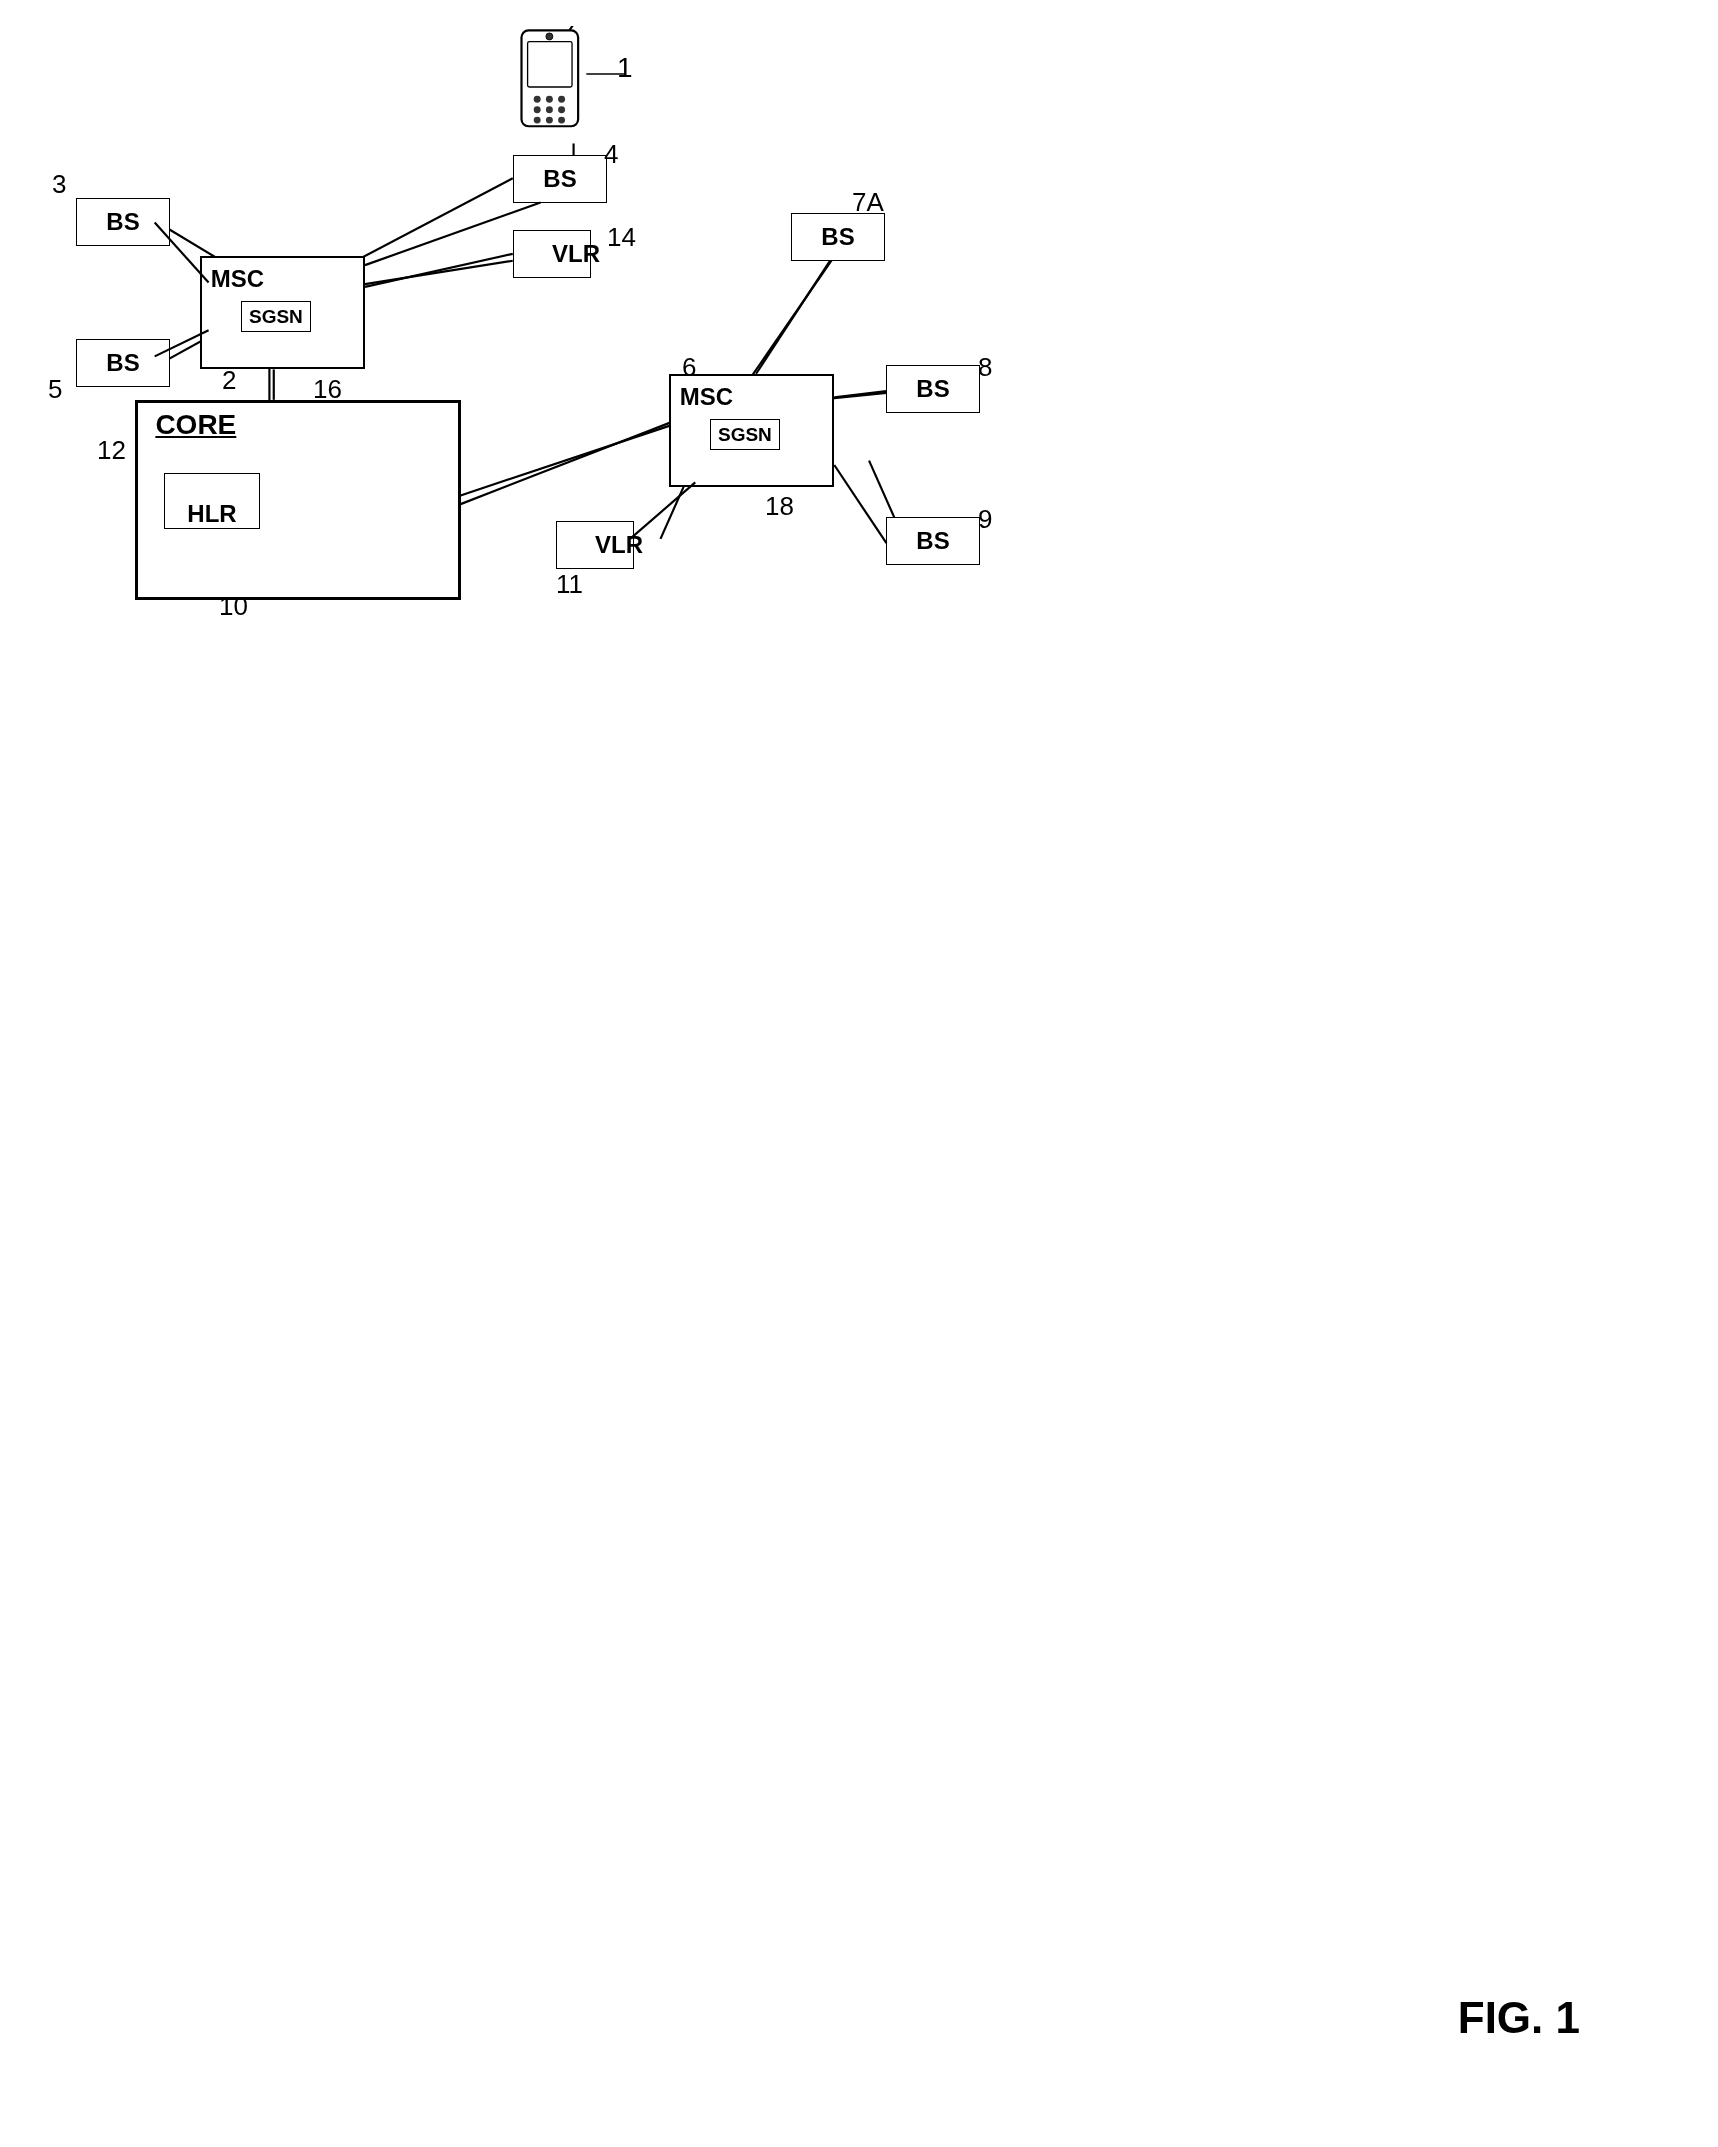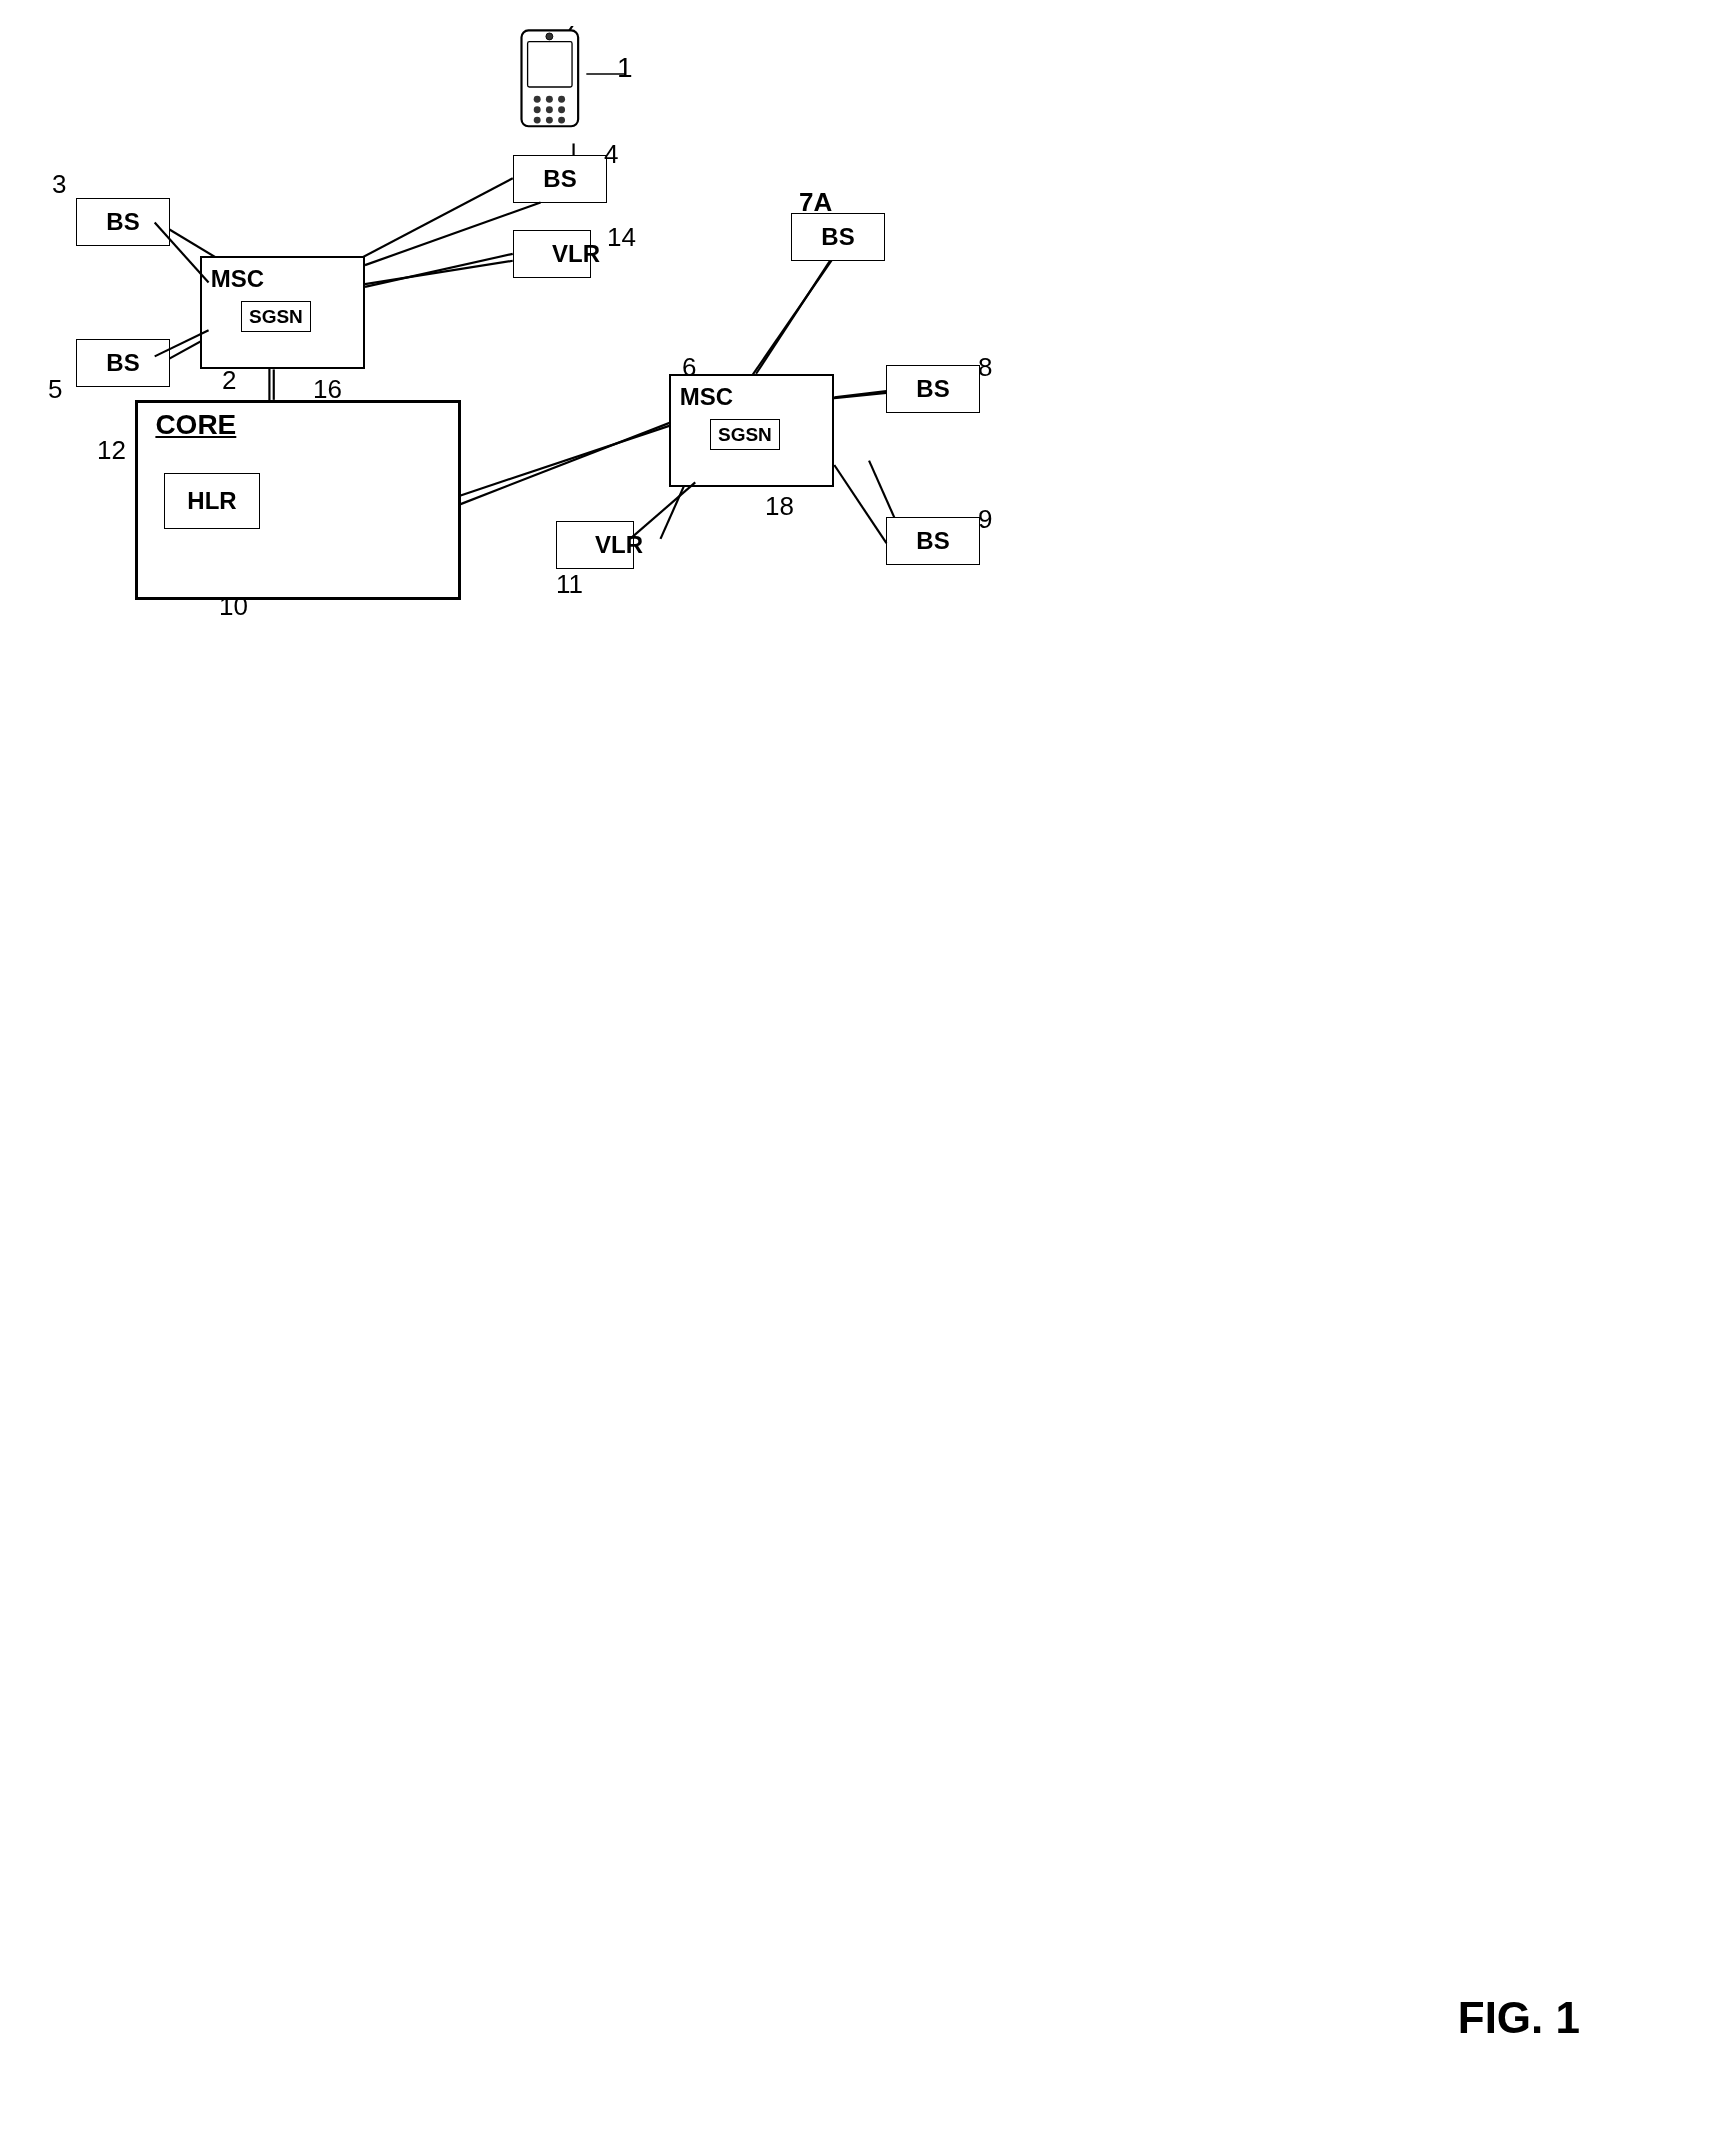--- a/index.html
+++ b/index.html
@@ -27,21 +27,21 @@
       background: #fff;
       display: flex;
       align-items: center;
       justify-content: center;
       font-size: 24px;
       font-weight: bold;
     }
 
     .box-bs { width: 94px; height: 48px; }
     .box-vlr { width: 78px; height: 48px; padding-left: 48px; }
-    .box-hlr { width: 96px; height: 56px; }
+    .box-hlr { width: 96px; height: 56px; align-items: flex-end; }
     .box-core {
       position: absolute;
       border: 3.5px solid #000;
       background: #fff;
     }
 
     
     .label {
       position: absolute;
       font-size: 26px;
@@ -166,21 +166,21 @@
     <div class="box box-hlr" style="position:absolute; top:70px; left:26px;">
       <span>HLR</span>
     </div>
   </div>
   <div class="label" style="top:435px; left:97px;">12</div>
   <div class="label" style="top:591px; left:196px;margin-left:23px;">10</div>
 
   <div class="box box-bs" style="top:213px; left:791px;">
     <span>BS</span>
   </div>
-  <div class="label" style="top:187px; left:799px;font-weight:bold;">7A</div>
+  <div class="label" style="top:187px; left:852px;">7A</div>
 
   <div style="position:absolute; top:374px; left:669px; width:165px; height:113px; border:2.2px solid #000; background:#fff;">
     <div style="position:absolute; top:7px; left:8.7px; font-size:24px; font-weight:bold;">MSC</div>
     <div style="position:absolute; top:43px; left:39px; border:1.7px solid #000; padding:3.5px 7px; font-size:19px; font-weight:bold; background:#fff;">SGSN</div>
   </div>
   <div class="label" style="top:352px; left:682px;">6</div>
   <div class="label" style="top:491px; left:765px;">18</div>
 
   <div class="box box-bs" style="top:365px; left:886px;">
     <span>BS</span>

